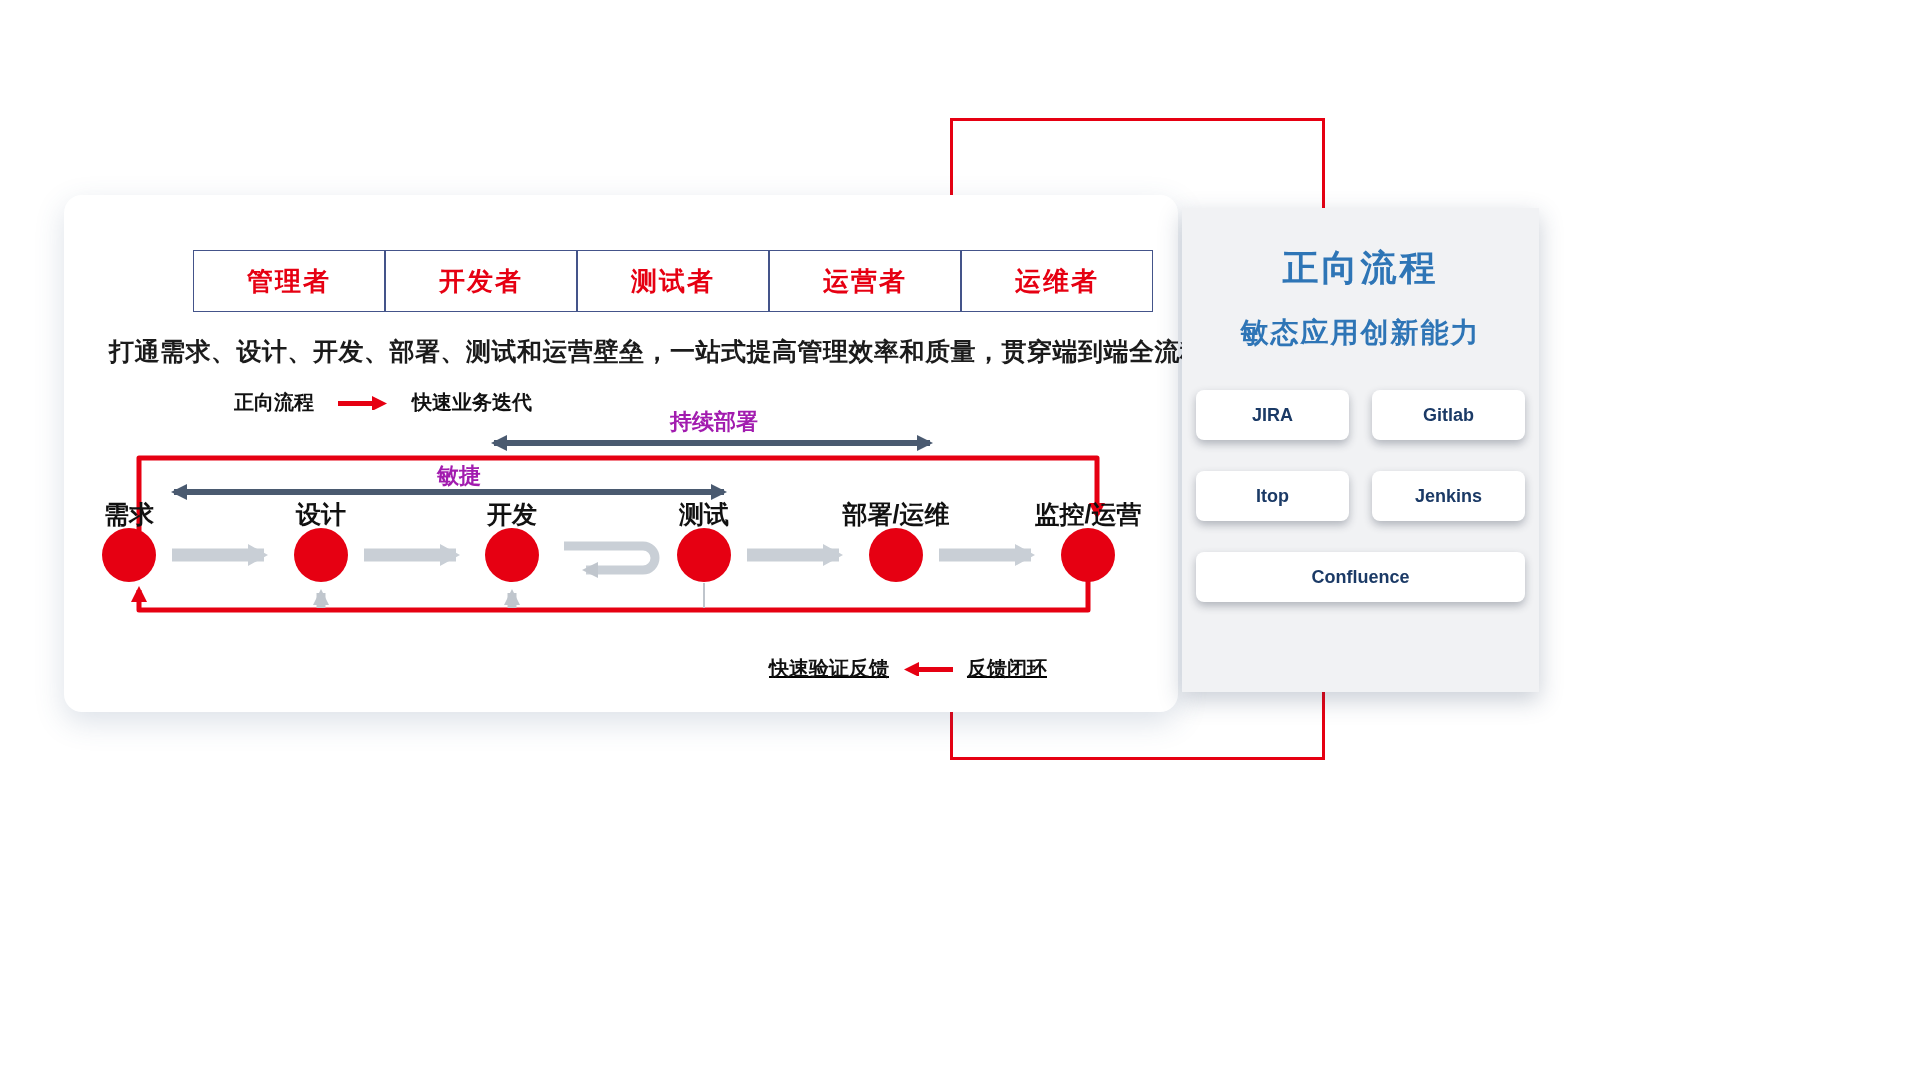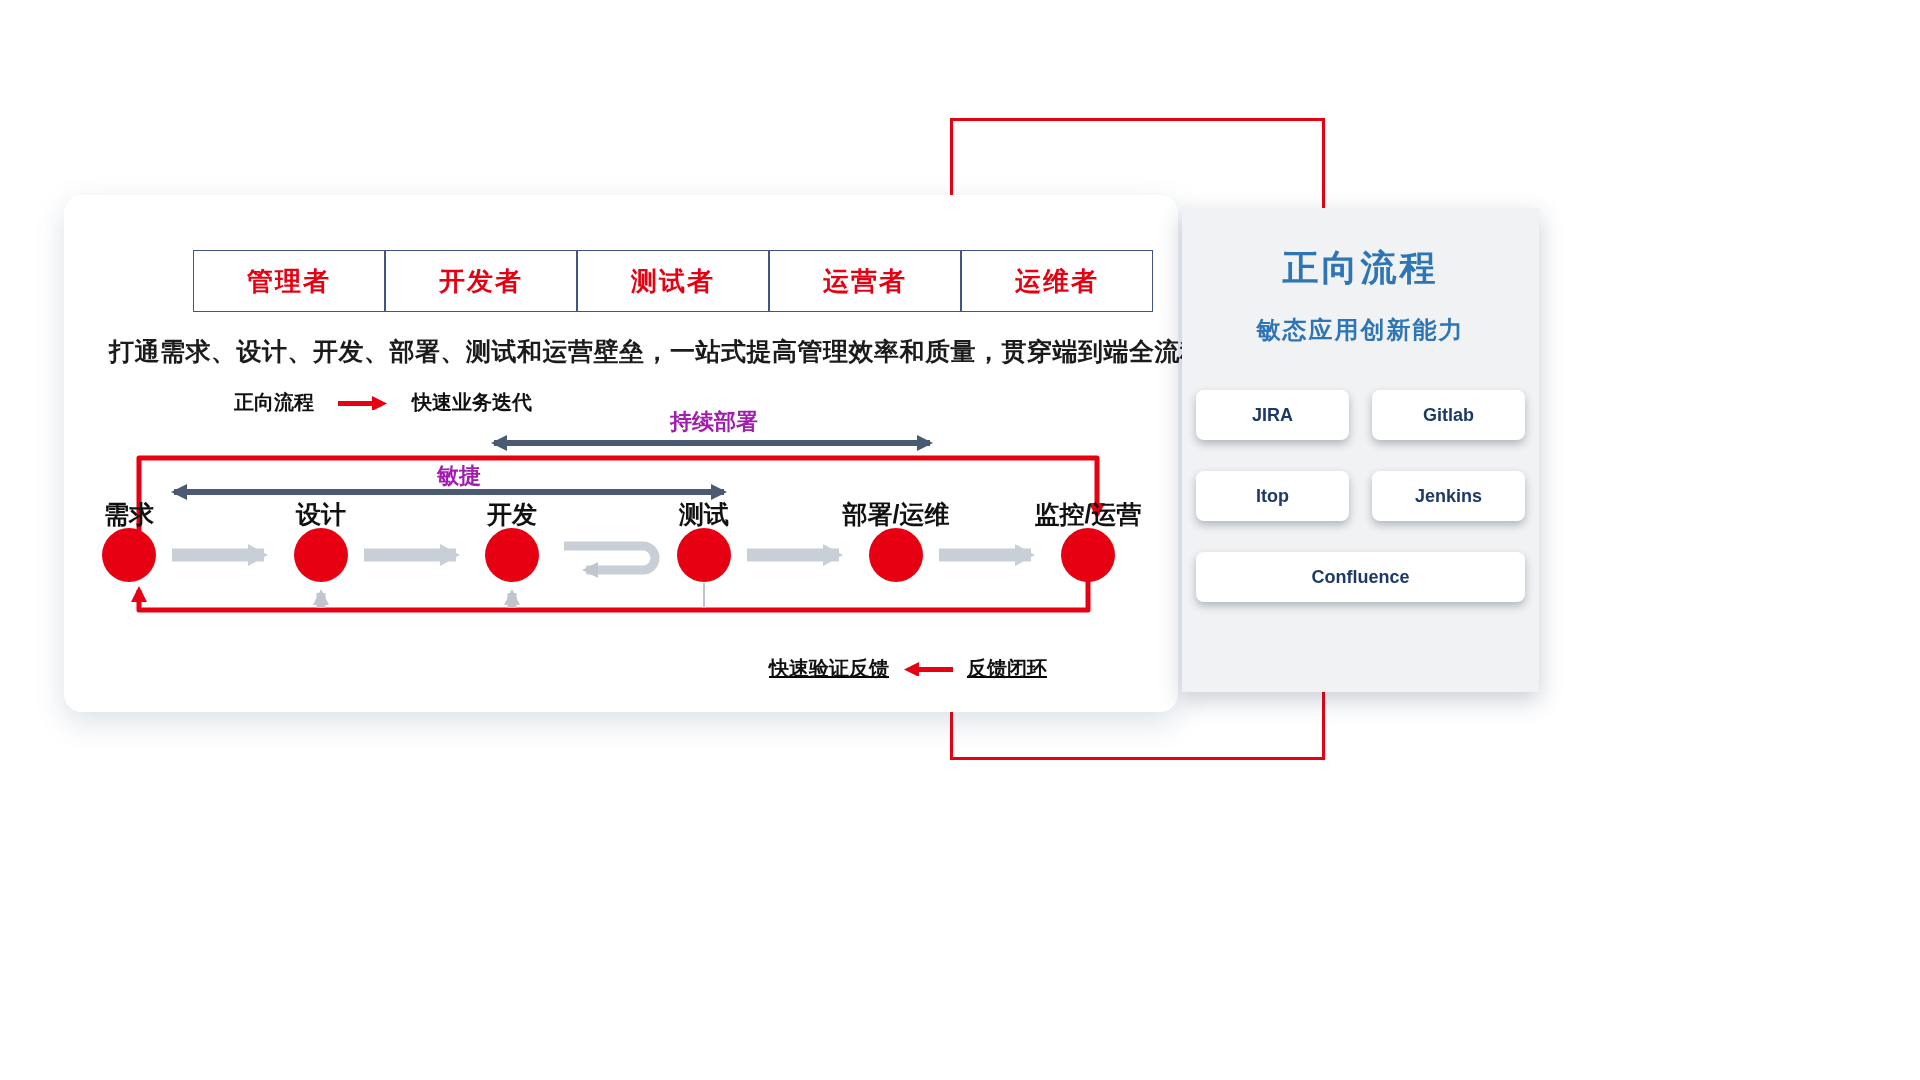--- a/index.html
+++ b/index.html
@@ -71,21 +71,21 @@
   .diagram-svg { position:absolute; left:0; top:0; width:1114px; height:517px; }
 
   
   .right-panel {
     position:absolute; left:1182px; top:208px; width:357px; height:484px;
     background:#f1f2f4; z-index:3;
     box-shadow:0 8px 22px rgba(40,60,90,.25);
   }
   .right-title { position:absolute; width:100%; text-align:center; font-weight:700; color:#2e75b6; }
   .right-title.l1 { top:36px; font-size:36px; letter-spacing:3px; }
-  .right-title.l2 { top:106px; font-size:24px; letter-spacing:2px; }
+  .right-title.l2 { top:106px; font-size:28px; letter-spacing:2px; }
 
   .tools {
     position:absolute; left:14px; top:182px; width:329px;
     display:grid; grid-template-columns:1fr 1fr; column-gap:23px; row-gap:31px;
   }
   .tool-box {
     height:50px; background:#ffffff; border-radius:8px;
     box-shadow:0 4px 9px rgba(30,40,60,.3);
     display:flex; align-items:center; justify-content:center;
     font-size:18px; font-weight:700; color:#1b3a66;

